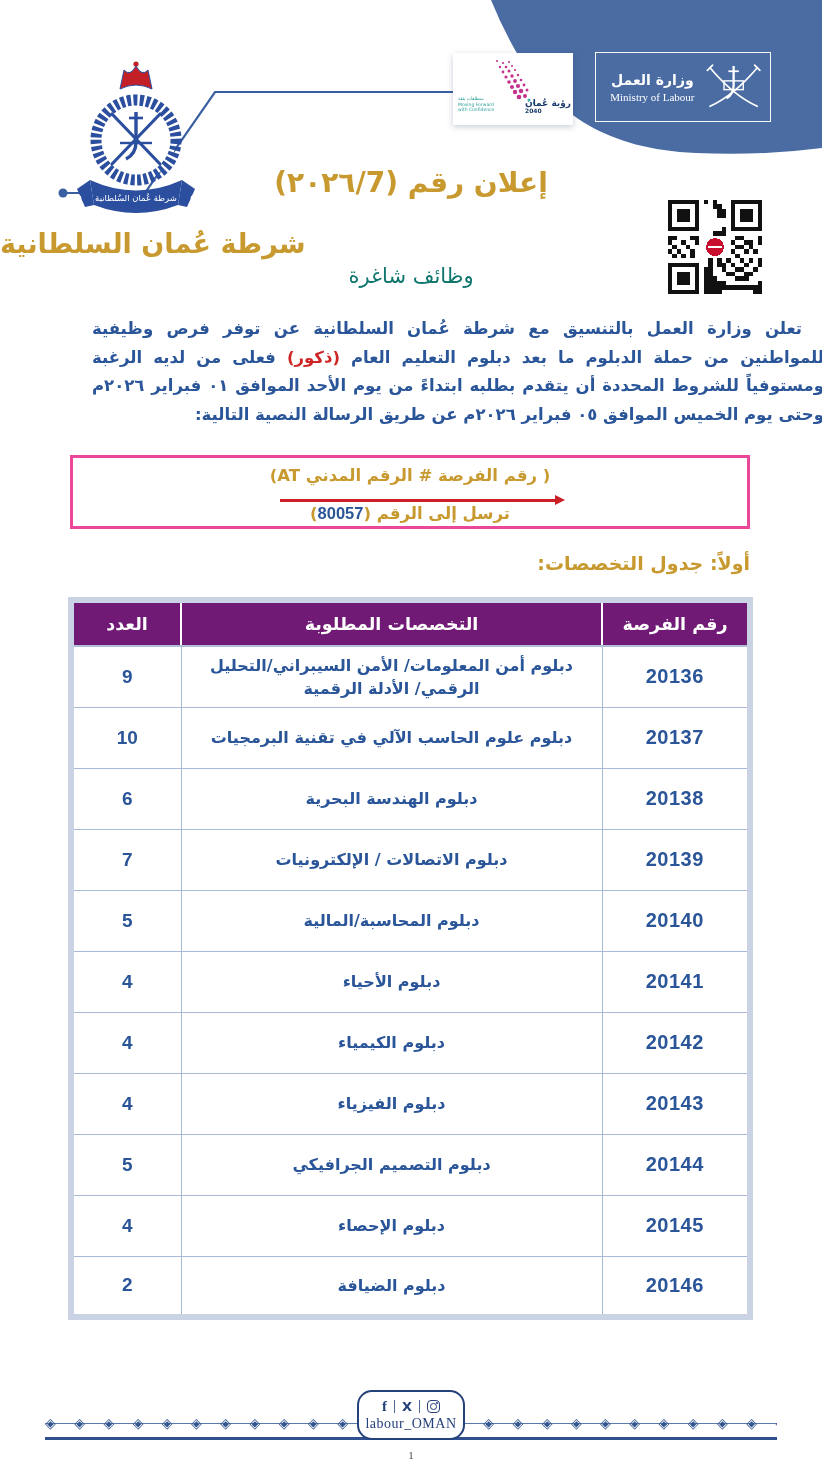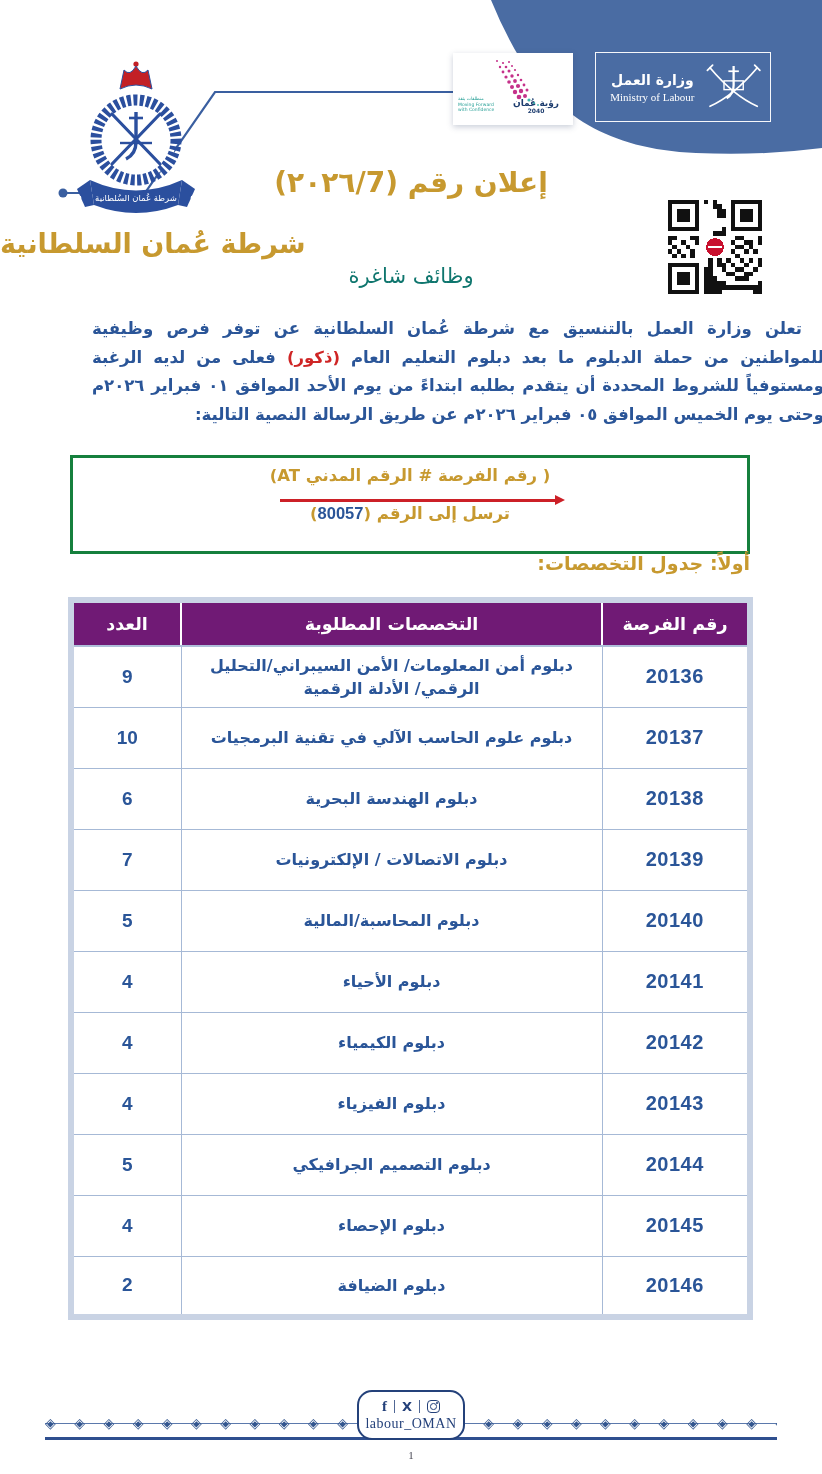--- a/index.html
+++ b/index.html
@@ -7,21 +7,21 @@
   .page { position:relative; width:822px; height:1474px; background:#fff; overflow:hidden; margin:0 auto; }
 
   
   .blue-shape { position:absolute; top:0; left:0; width:822px; height:160px; z-index:1; }
   .connector  { position:absolute; top:0; left:0; width:822px; height:260px; z-index:1; }
   .rop-emblem { position:absolute; left:70px; top:58px; width:132px; height:172px; z-index:2; }
 
   .vision-card { position:absolute; left:453px; top:53px; width:120px; height:72px; background:#fff;
                  box-shadow:0 2px 6px rgba(40,60,100,.25); z-index:3; }
   .vision-dots { position:absolute; inset:0; }
-  .vision-title { position:absolute; right:14px; bottom:10px; text-align:center; color:#1C3C6E;
+  .vision-title { position:absolute; right:2px; bottom:10px; color:#1C3C6E;
                   font-size:9px; font-weight:bold; line-height:1.1; }
   .vision-year { font-size:6px; font-weight:bold; color:#1C3C6E; }
   .vision-tagline { position:absolute; left:5px; bottom:12px; width:44px; line-height:1.25;
                     font-size:4.5px; color:#2AA198; text-align:left; }
   .vision-tagline .en { color:#2AA198; display:block; }
 
   .ministry-box { position:absolute; left:595px; top:52px; width:176px; height:70px;
                   border:1.5px solid rgba(255,255,255,.95); z-index:3;
                   display:flex; align-items:center; justify-content:space-between; padding:4px 6px; }
   .ministry-texts { width:102px; text-align:center; color:#fff; }
@@ -38,22 +38,22 @@
   .title3 { position:absolute; top:264px; left:0; width:100%; text-align:center;
             color:#0f766e; font-size:21px; font-weight:500; }
 
   
   .intro { position:absolute; top:315px; left:45px; width:732px; direction:rtl;
            text-align:justify; color:#2A5598; font-size:16.5px; font-weight:bold;
            line-height:1.73; text-indent:22px;margin-left:47px; }
   .intro .red { color:#CF2525; }
 
   
-  .sms-box { position:absolute; top:455px; left:70px; width:680px; height:99px;
-             border:3px solid #15803d; background:#fff; direction:rtl; }
+  .sms-box { position:absolute; top:455px; left:70px; width:680px; height:74px;
+             border:3px solid #ec4899; background:#fff; direction:rtl; }
   .sms-line1 { position:absolute; top:8px; width:100%; text-align:center;
                color:#C7992F; font-size:16.5px; font-weight:bold; }
   .sms-arrow { position:absolute; top:41px; left:207px; width:276px; height:2.6px; background:#CC2027; }
   .sms-arrow::after { content:""; position:absolute; right:-9px; top:-4.2px; border-left:10px solid #CC2027;
                       border-top:5.5px solid transparent; border-bottom:5.5px solid transparent; }
   .sms-line2 { position:absolute; top:46px; width:100%; text-align:center;
                color:#C7992F; font-size:16.5px; font-weight:bold; }
   .sms-line2 .num { color:#2A5598; font-family:"Liberation Sans", sans-serif; }
 
   .section-heading { position:absolute; top:552px; right:72px; color:#C7992F;

